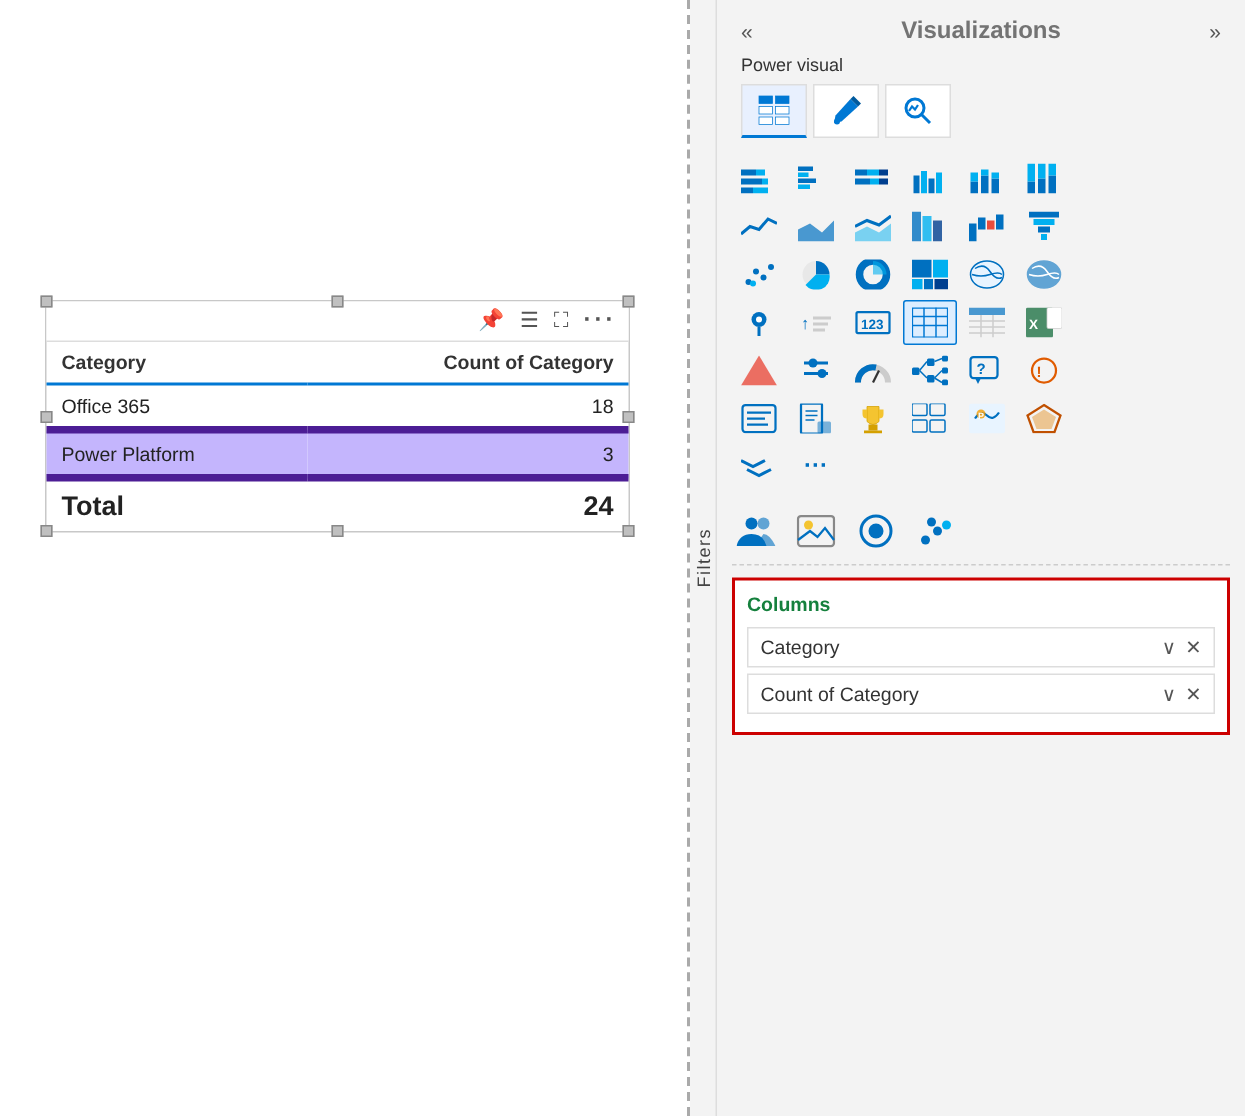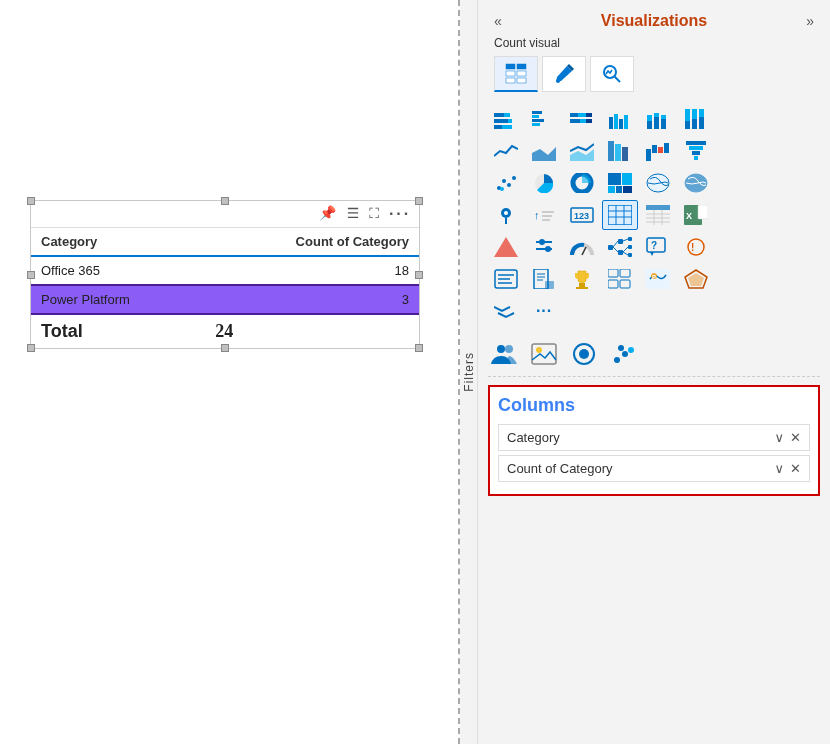--- a/index.html
+++ b/index.html
@@ -65,41 +65,41 @@
     }
 
     .table-visual thead tr th:last-child {
       text-align: right;
     }
 
     .table-visual tbody tr td {
       padding: 6px 10px;
       font-size: 13px;
       color: #222;
-      border-bottom: 2px solid #4c1d95;
+      border-bottom: 5px solid #4c1d95;
     }
 
     .table-visual tbody tr td:last-child {
       text-align: right;
     }
 
     .table-visual tbody tr:nth-child(2) {
-      background: #8b5cf6;
+      background: #c4b5fd;
     }
 
     .table-visual tfoot tr td {
       padding: 6px 10px;
       font-weight: 700;
       font-size: 18px;
       color: #222;
       border-top: 1px solid #ccc;
     }
 
     .table-visual tfoot tr td:last-child {
-      font-family: Liberation Serif, serif;
+      text-align: right;
     }
 
     .handle {
       position: absolute;
       width: 8px;
       height: 8px;
       background: #c0c0c0;
       border: 1px solid #888;
     }
 
@@ -144,21 +144,21 @@
       display: flex;
       align-items: center;
       justify-content: space-between;
       padding: 12px 16px 6px 16px;
       background: #f3f3f3;
     }
 
     .viz-title {
       font-size: 16px;
       font-weight: 600;
-      color: #c2410c;
+      color: #737373;
     }
 
     .viz-nav-arrows {
       display: flex;
       gap: 8px;
       font-size: 14px;
       color: #555;
       cursor: pointer;
     }
 
@@ -247,23 +247,23 @@
 
     
     .columns-section {
       margin: 8px 10px;
       border: 2px solid #cc0000;
       background: #fff;
       padding: 8px;
     }
 
     .columns-title {
-      font-size: 18px;
+      font-size: 13px;
       font-weight: 600;
-      color: #3b82f6;
+      color: #15803d;
       margin-bottom: 8px;
     }
 
     .column-field {
       display: flex;
       align-items: center;
       justify-content: space-between;
       border: 1px solid #ddd;
       padding: 5px 8px;
       margin-bottom: 4px;
@@ -348,21 +348,21 @@
 
 <div class="right-panel">
 
   <div class="viz-header">
     <span class="viz-nav-arrows">«</span>
     <span class="viz-title">Visualizations</span>
     <span class="viz-nav-arrows">»</span>
   </div>
 
   <div class="build-visual-section">
-    <div class="build-visual-label">Count visual</div>
+    <div class="build-visual-label">Power visual</div>
     <div class="build-visual-tabs">
 
       <div class="bv-tab active" title="Fields">
         <svg width="22" height="22" viewBox="0 0 22 22" fill="none" xmlns="http://www.w3.org/2000/svg">
           <rect x="1" y="1" width="9" height="5" fill="#0078d4" stroke="#0078d4" stroke-width="0.5"></rect>
           <rect x="12" y="1" width="9" height="5" fill="#0078d4" stroke="#0078d4" stroke-width="0.5"></rect>
           <rect x="1" y="8" width="9" height="5" fill="#fff" stroke="#0078d4" stroke-width="0.5"></rect>
           <rect x="12" y="8" width="9" height="5" fill="#fff" stroke="#0078d4" stroke-width="0.5"></rect>
           <rect x="1" y="15" width="9" height="5" fill="#fff" stroke="#0078d4" stroke-width="0.5"></rect>
           <rect x="12" y="15" width="9" height="5" fill="#fff" stroke="#0078d4" stroke-width="0.5"></rect>

